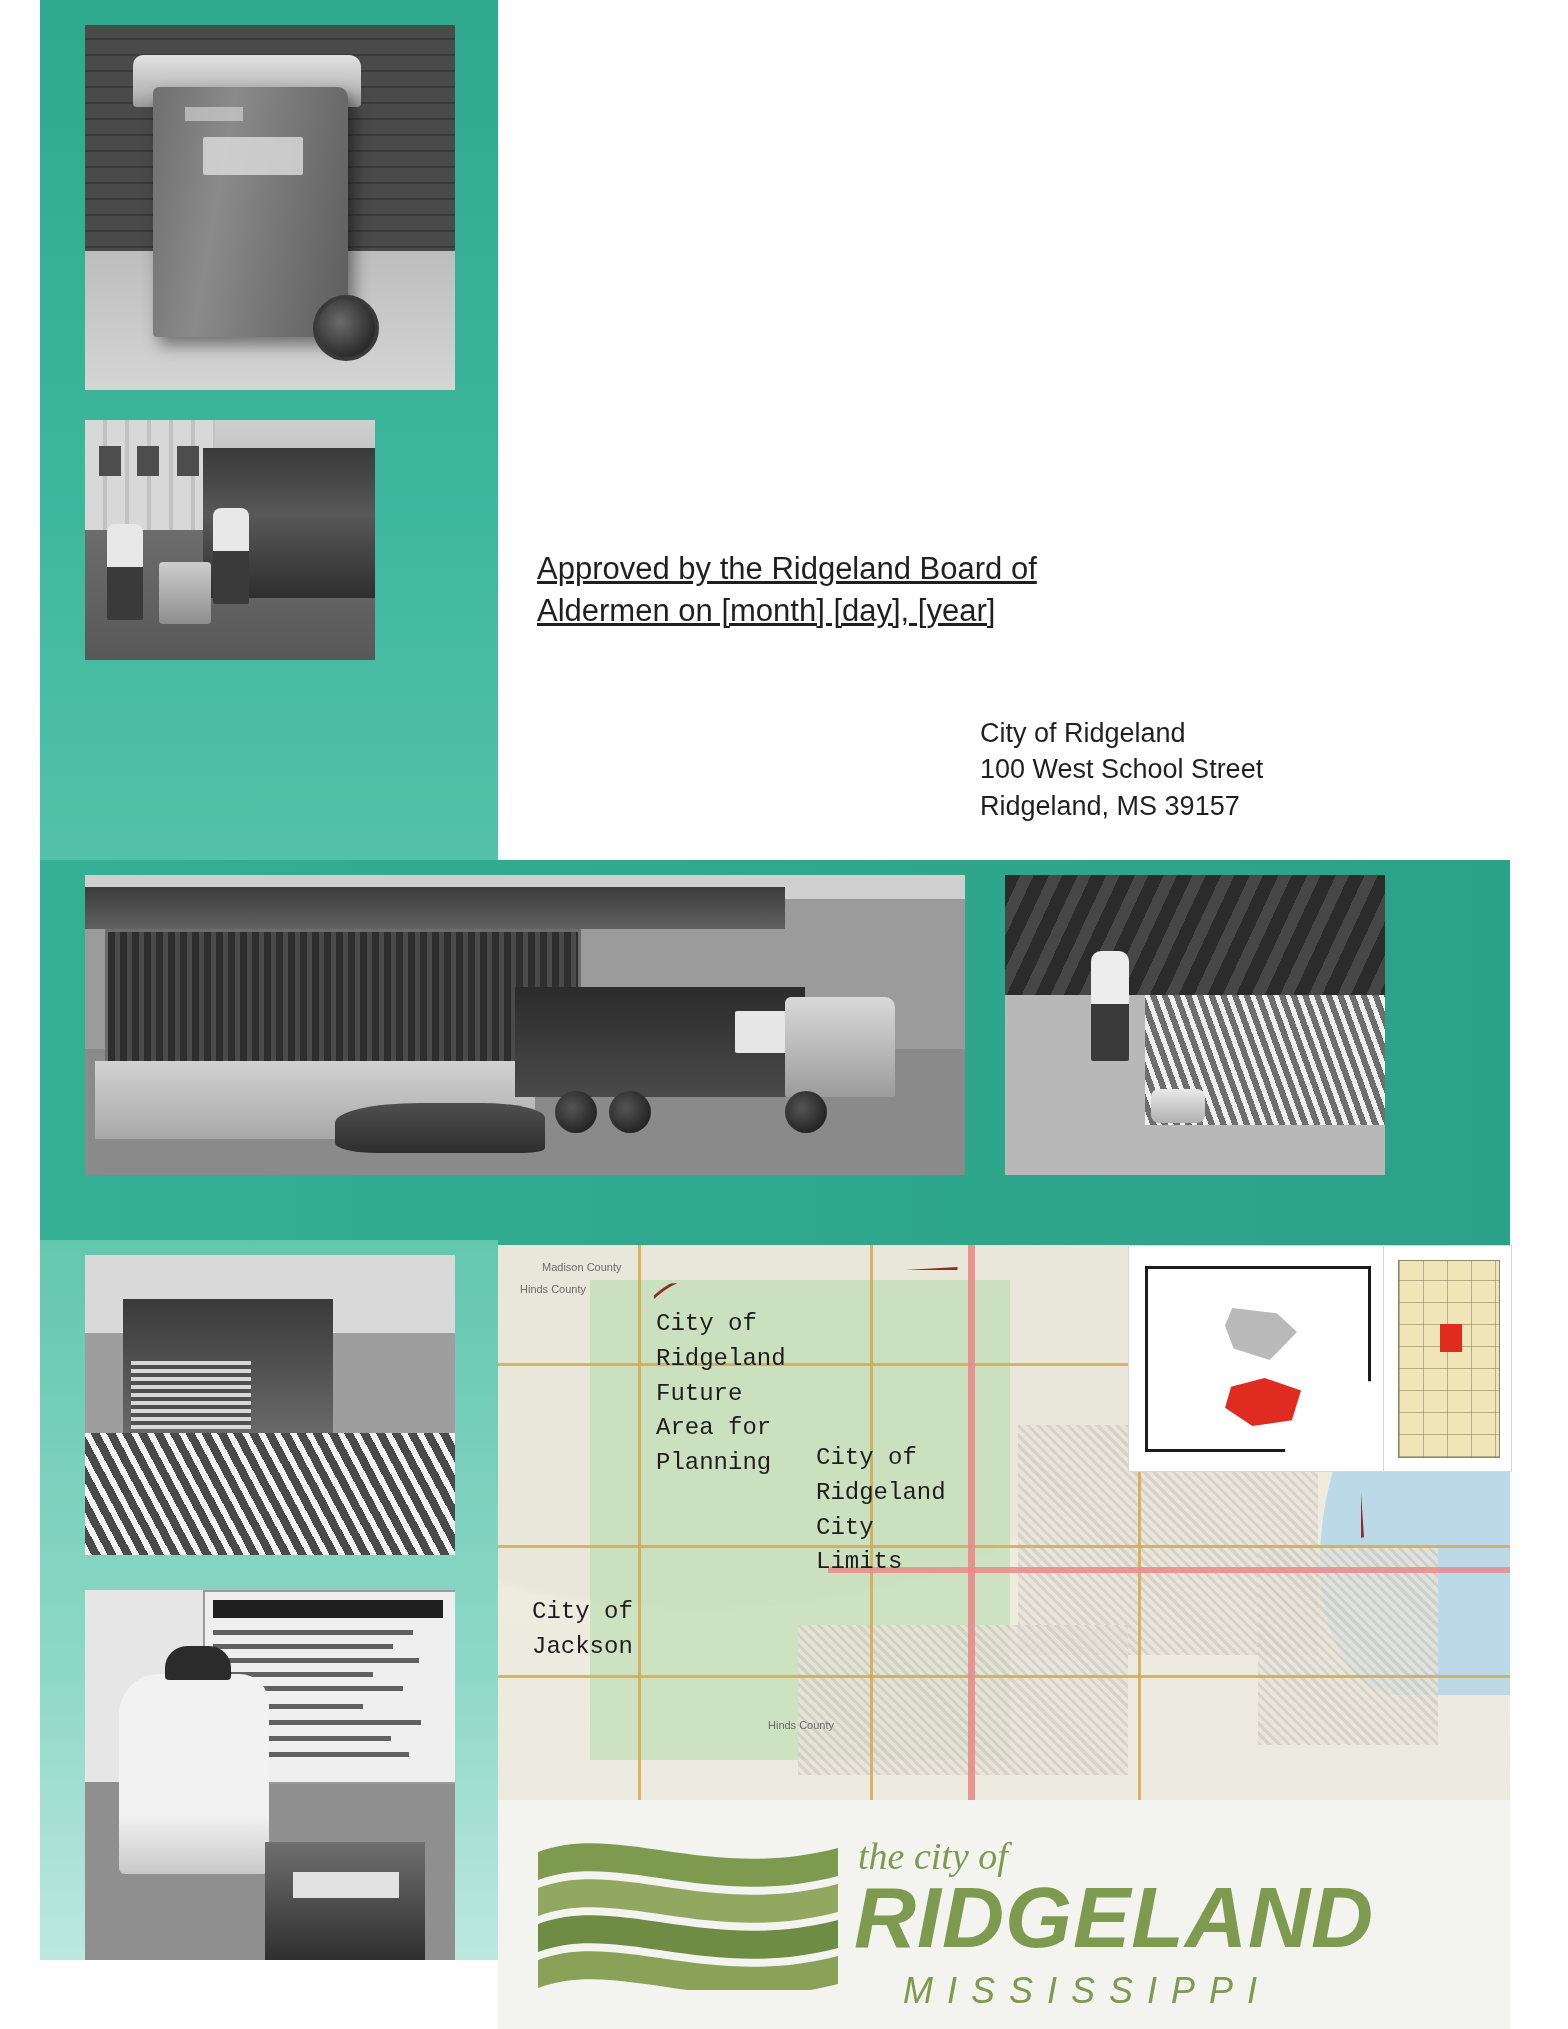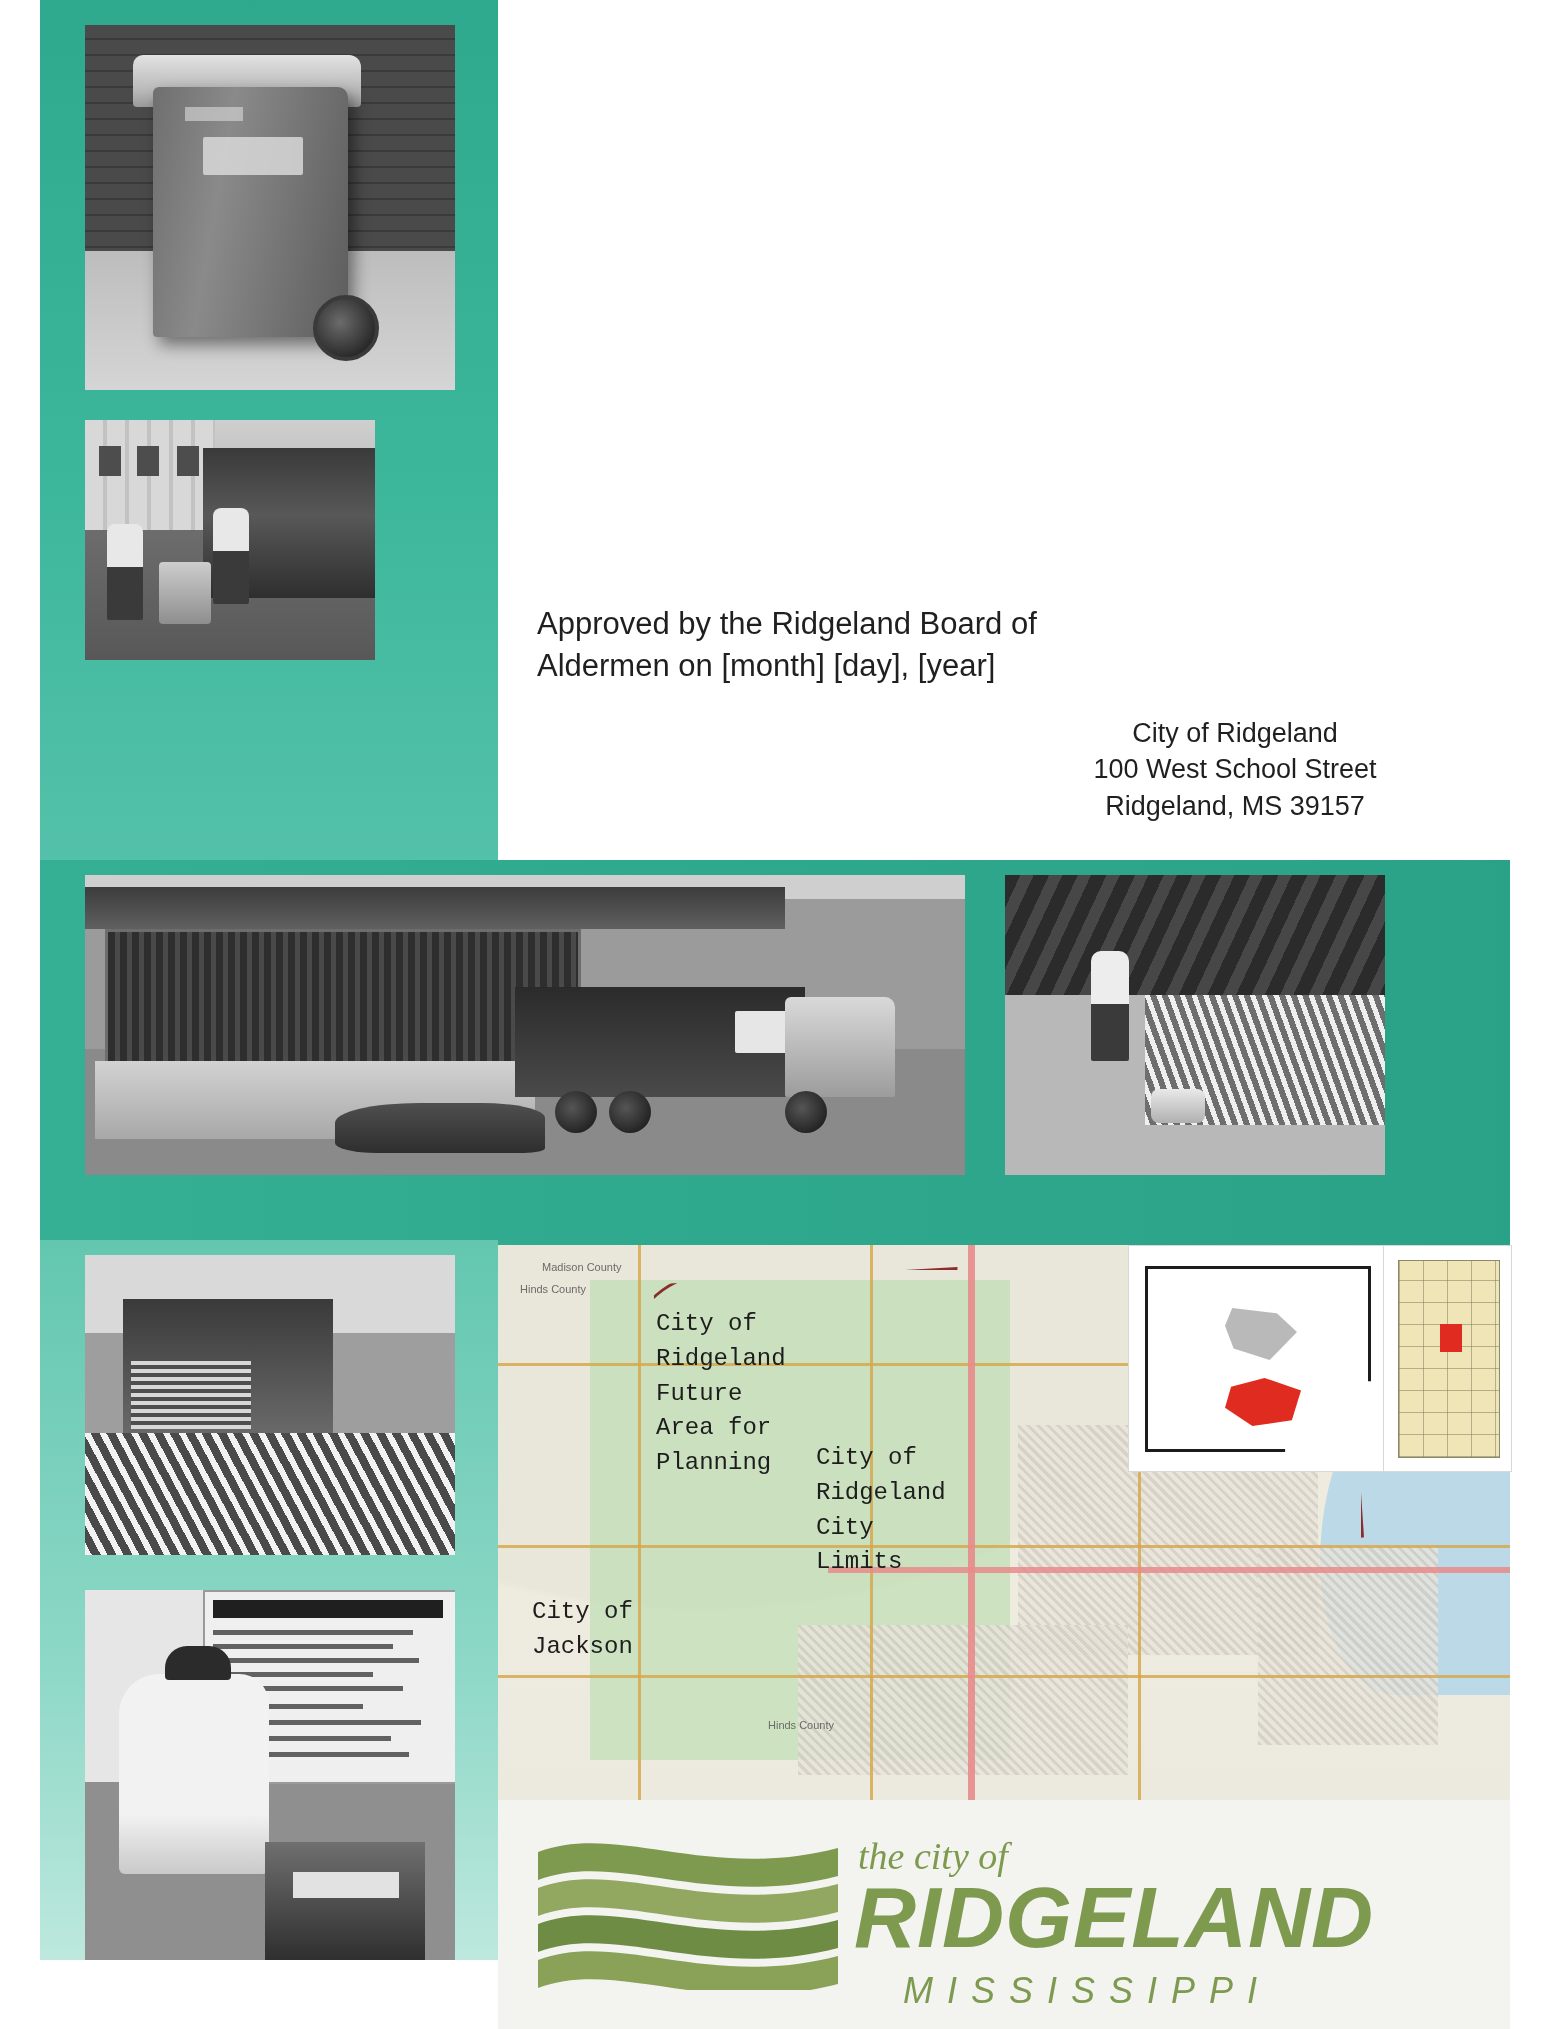--- a/index.html
+++ b/index.html
@@ -226,31 +226,32 @@
     left: 534px; top: 55px;
     width: 860px;
     font-size: 88px;
     font-weight: bold;
     line-height: 1.30;
     color: #262626;
     letter-spacing: -1px;
   }
   .approved {
     position: absolute;
-    left: 537px; top: 603px;
+    left: 537px; top: 548px;
     width: 620px;
     font-size: 31px;
     line-height: 1.35;
     color: #1f1f1f;
+    text-decoration: underline;
   }
   .address {
     position: absolute;
     left: 980px; top: 715px;
     width: 510px;
-    text-align: center;
+    text-align: left;
     font-size: 27px;
     line-height: 1.35;
     color: #1f1f1f;
   }
 
   
   .map {
     position: absolute;
     left: 498px; top: 1245px;
     width: 1012px; height: 560px;

